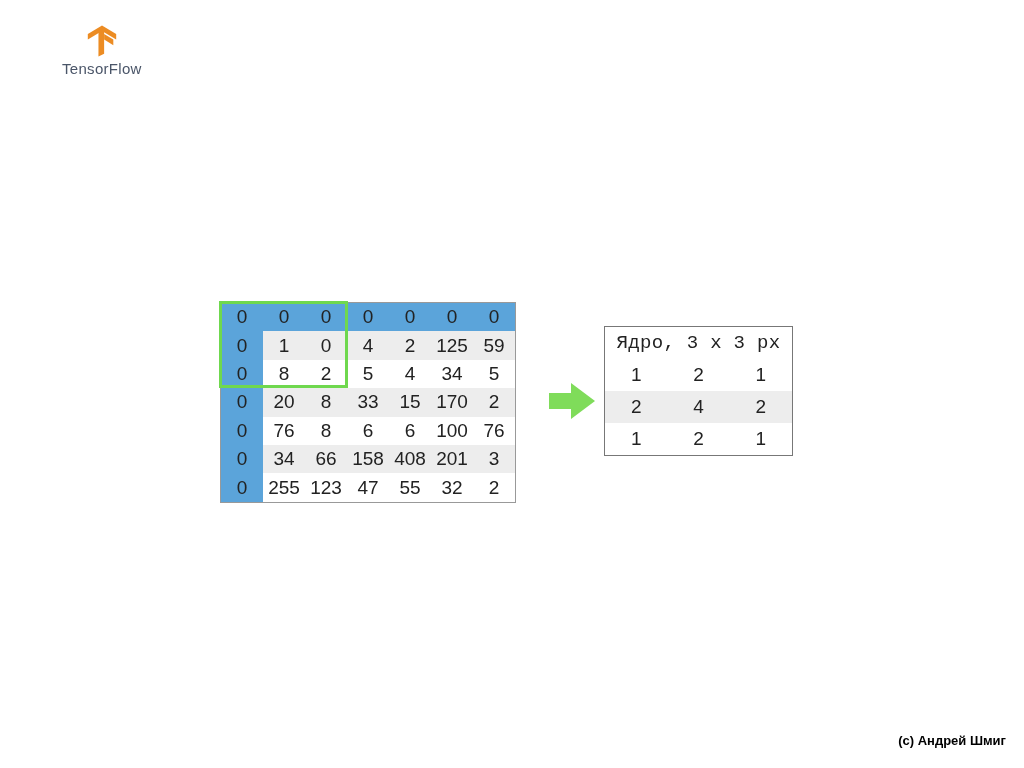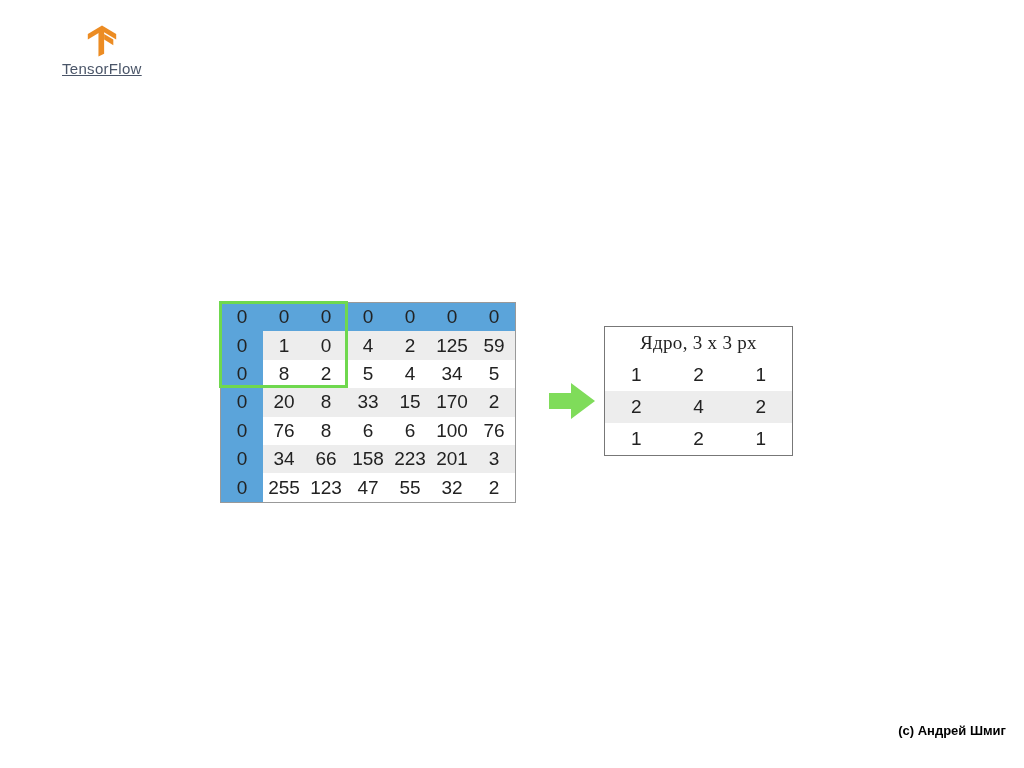--- a/index.html
+++ b/index.html
@@ -9,26 +9,25 @@
     background: #fff;
     font-family: "Helvetica Neue", Helvetica, Arial, sans-serif;
     color: #222;
   }
   .logo {
     position: absolute;
     left: 62px; top: 24px;
     display: flex; flex-direction: column; align-items: center;
     font-size: 15px; font-weight: 500; color: #4a5568;
     letter-spacing: 0.3px;
-    text-decoration: underline;
   }
   .logo svg { display: block; margin-bottom: 2px; }
   .credit {
     position: absolute;
-    right: 18px; bottom: 30px;
+    right: 18px; bottom: 20px;
     font-size: 13px; font-weight: 700; color: #000;
   }
   .stage {
     position: absolute;
     left: 0; top: 0; width: 1024px; height: 768px;
   }
   
   .matrix {
     position: absolute;
     left: 220px; top: 302px;
@@ -69,21 +68,21 @@
     font-size: 19px;
   }
   .kernel .krow {
     display: grid; grid-template-columns: repeat(3, 1fr);
   }
   .kernel .kcell, .kernel .ktitle {
     height: 32px;
     display: flex; align-items: center; justify-content: center;
   }
   .kernel .ktitle {
-    font-family: Liberation Serif, serif;
+    font-family: Liberation Mono, monospace;
     font-weight: 400;
     letter-spacing: 0.3px;
   }
   .kernel .kalt { background: #ededed; }
 </style>
 </head>
 <body>
 
 <div class="stage">
 
@@ -132,21 +131,21 @@
       <div class="cell">76</div>
       <div class="cell">8</div>
       <div class="cell">6</div>
       <div class="cell">6</div>
       <div class="cell">100</div>
       <div class="cell">76</div>
       <div class="cell pad">0</div>
       <div class="cell alt">34</div>
       <div class="cell alt">66</div>
       <div class="cell alt">158</div>
-      <div class="cell alt">223</div>
+      <div class="cell alt">408</div>
       <div class="cell alt">201</div>
       <div class="cell alt">3</div>
       <div class="cell pad">0</div>
       <div class="cell">255</div>
       <div class="cell">123</div>
       <div class="cell">47</div>
       <div class="cell">55</div>
       <div class="cell">32</div>
       <div class="cell">2</div>
     </div>

